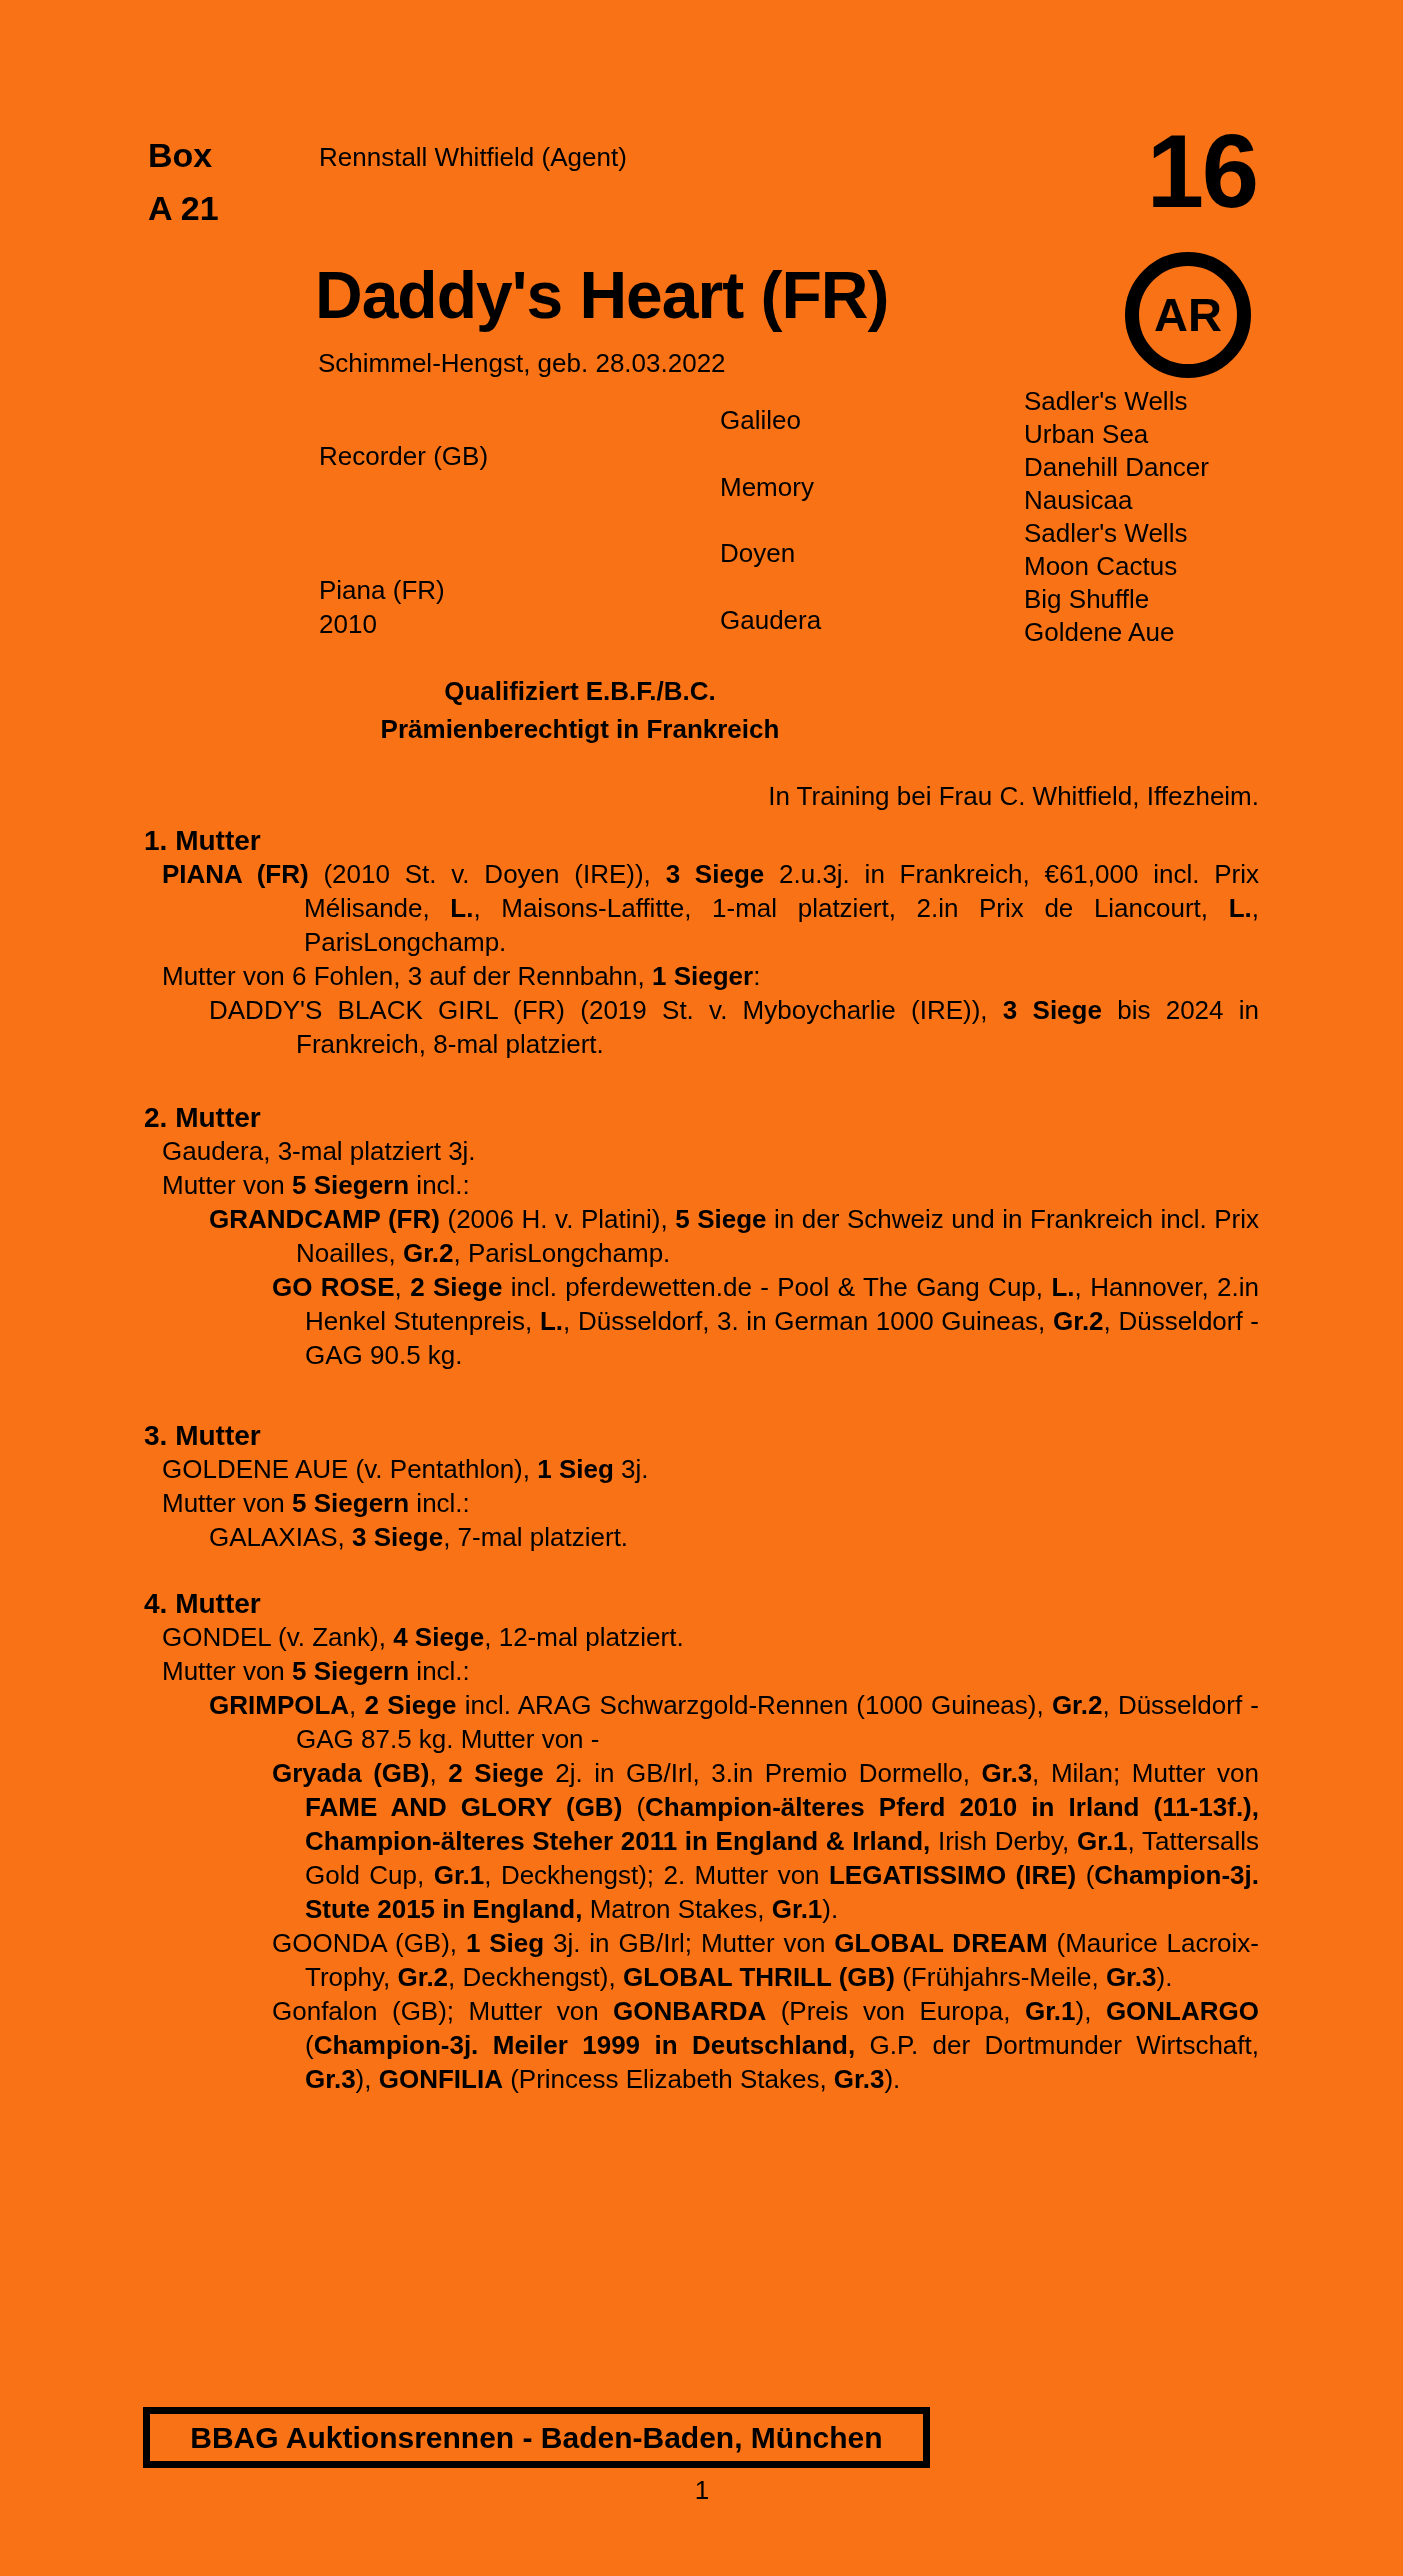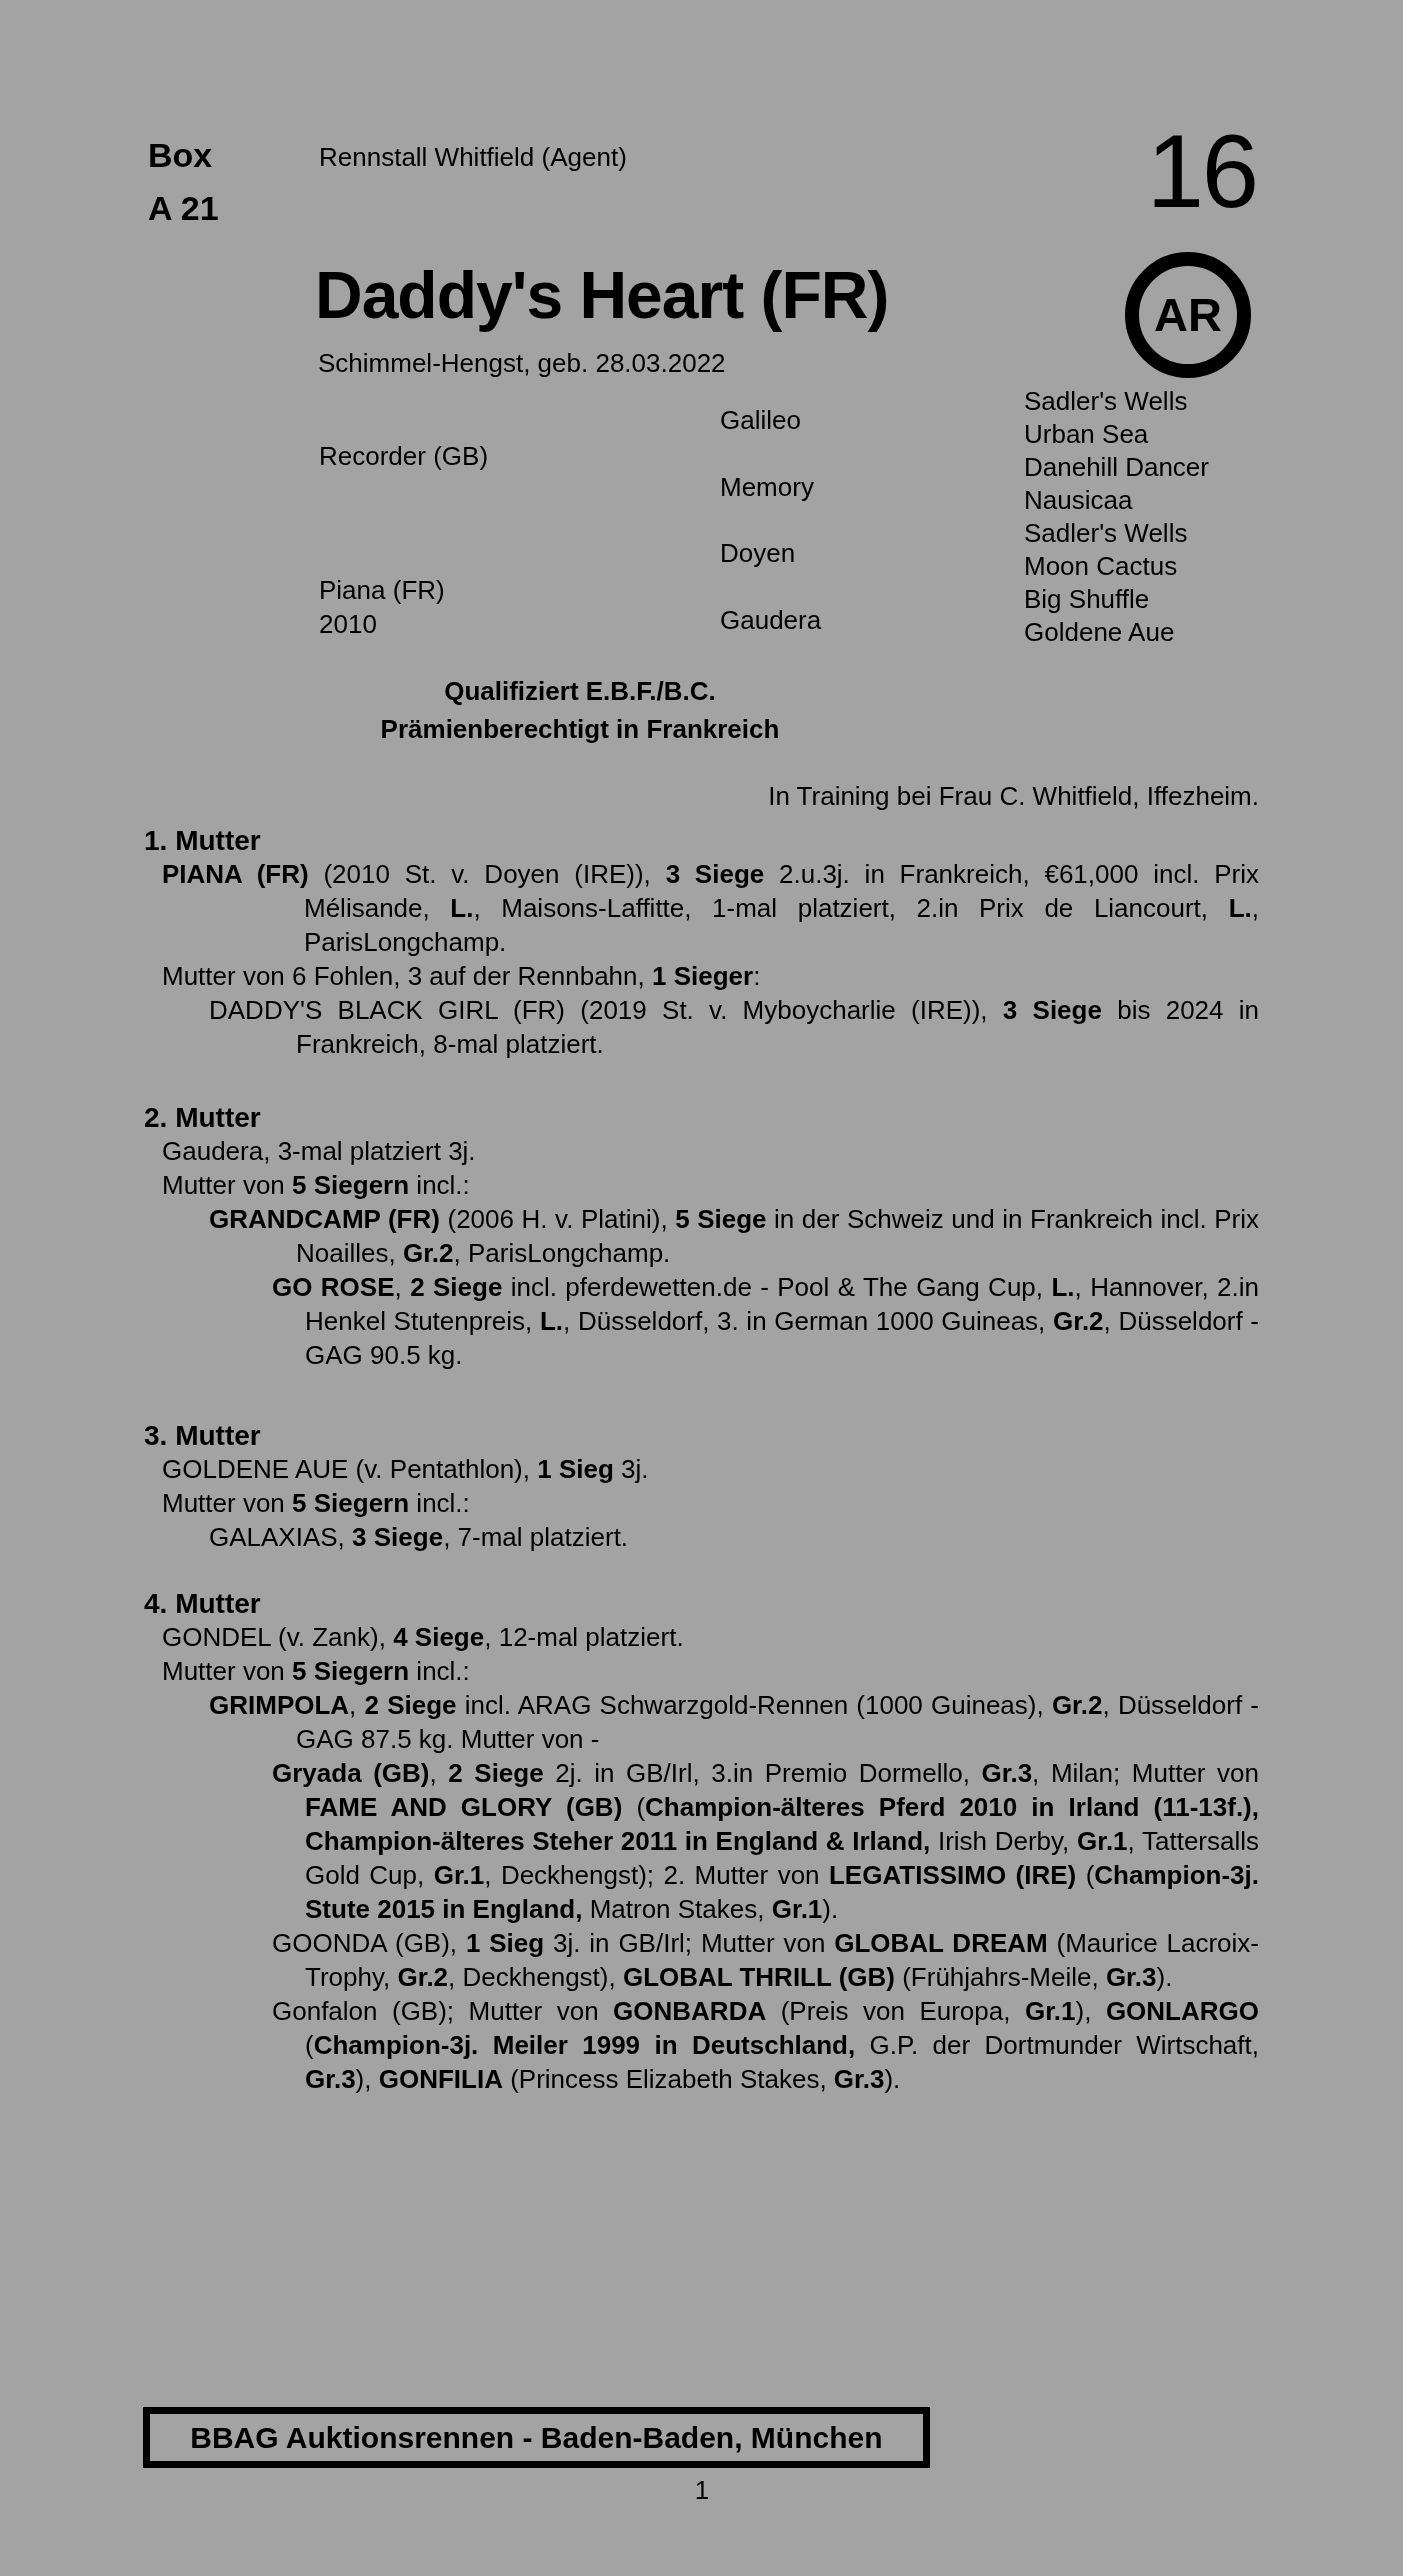--- a/index.html
+++ b/index.html
@@ -1,37 +1,37 @@
 <!DOCTYPE html>
 <html style="font-size:8.2px"><head>
 <meta charset="utf-8">
 <style>
   html, body { margin: 0; padding: 0; background: #ffffff; }
   .page {
     position: relative;
     width: 1404px;
     height: 2576px;
-    background: #a3a3a3;
+    background: #f97316;
     color: #000000;
     font-family: "Liberation Sans", sans-serif;
     font-size: 26px;
     line-height: 34px;
     overflow: hidden;
   }
 
   
   .stall-box {
     position: absolute; left: 148px; top: 129px;
     font-weight: bold; font-size: 34px; line-height: 53px;
     white-space: pre-line;
   }
   .consignor { position: absolute; left: 319px; top: 140px; font-size: 26px; }
   .lot-number {
     position: absolute; right: 147px; top: 120px;
-    font-weight: normal; font-size: 103px; line-height: 103px;
+    font-weight: bold; font-size: 103px; line-height: 103px;
     letter-spacing: -2.1px;
   }
   .horse-title {
     position: absolute; left: 315px; top: 261px;
     font-weight: bold; font-size: 66px; line-height: 68px;
     letter-spacing: -1px; white-space: nowrap;
   }
   .horse-sub { position: absolute; left: 318px; top: 348px; font-size: 26px; line-height: 31px; }
   .ar-badge {
     position: absolute; left: 1125px; top: 252px;

